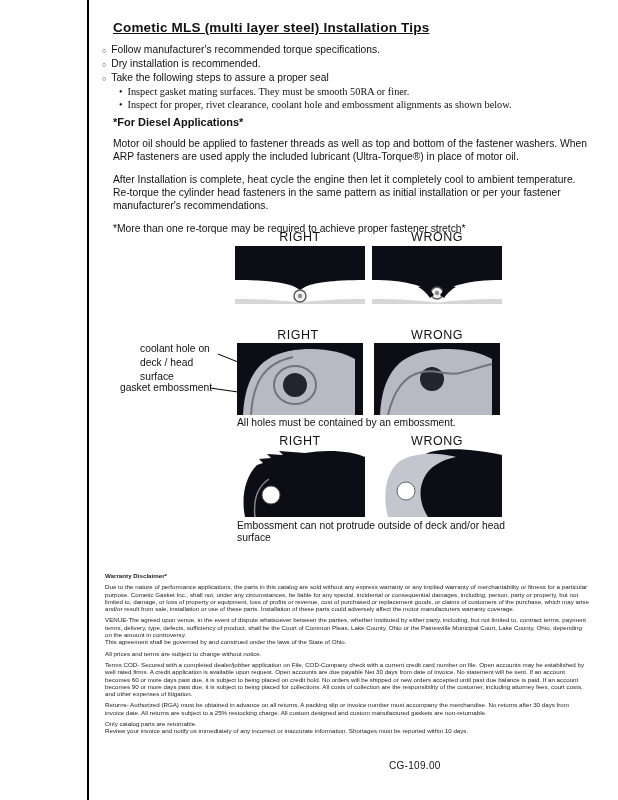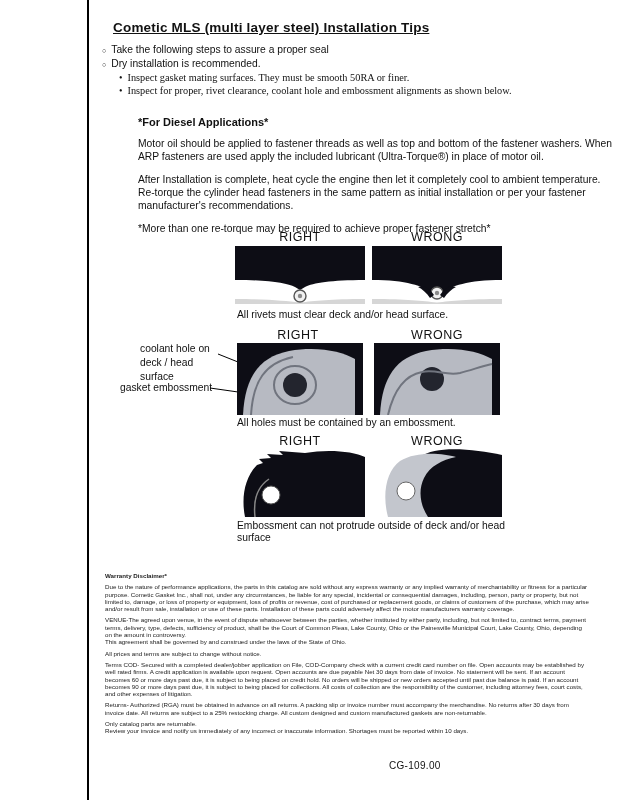--- a/index.html
+++ b/index.html
@@ -12,21 +12,21 @@
 
   .title { left:113px; top:20px; font-size:13.5px; font-weight:bold; text-decoration:underline; letter-spacing:.2px; }
 
   .intro { left:102px; top:43px; width:490px; font-size:10.3px; line-height:13px; }
   .bullet { display:flex; }
   .bullet::before { content:"\25CB"; font-size:7px; line-height:13px; margin-right:5px; margin-top:1px; }
   .subs { margin-left:17px;font-family:Liberation Serif, serif; }
   .sub-bullet { display:flex; }
   .sub-bullet::before { content:"\2022"; font-size:10px; line-height:13px; margin-right:5px; }
 
-  .diesel { left:113px; top:116px; width:480px; font-size:10.3px; line-height:13px;margin-left:25px; }
+  .diesel { left:113px; top:116px; width:480px; font-size:10.3px; line-height:13px; }
   .diesel-heading { font-weight:bold; font-size:11px; margin-bottom:8px; }
   .diesel p { margin-bottom:10px; }
 
   .col-label { width:130px; text-align:center; font-size:12.5px; letter-spacing:.5px; }
   .caption { font-size:10.3px; line-height:12px; }
 
   .diag-label { font-size:10.3px; line-height:14px; }
 
   .warranty { left:105px; top:572px; width:484px; font-size:6.2px; line-height:7.3px; color:#222; }
   .warranty-heading { font-weight:bold; margin-bottom:4px; }
@@ -38,22 +38,23 @@
 </head>
 <body>
 
 <div class="page">
 
   <div class="abs rule-left"></div>
 
   <div class="abs title">Cometic MLS (multi layer steel) Installation Tips</div>
 
   <div class="abs intro">
+    <div class="bullet">Follow manufacturer's recommended torque specifications.</div>
+    <div class="bullet">Dry installation is recommended.</div>
     <div class="bullet">Take the following steps to assure a proper seal</div>
-    <div class="bullet">Dry installation is recommended.</div>
     <div class="subs">
       <div class="sub-bullet">Inspect gasket mating surfaces.  They must be smooth 50RA or finer.</div>
       <div class="sub-bullet">Inspect for proper, rivet clearance, coolant hole and embossment alignments as shown below.</div>
     </div>
   </div>
 
   <div class="abs diesel">
     <div class="diesel-heading">*For Diesel Applications*</div>
     <p>Motor oil should be applied to fastener threads as well as top and bottom of the fastener washers. When ARP fasteners are used apply the included lubricant (Ultra-Torque®) in place of motor oil.</p>
     <p>After Installation is complete, heat cycle the engine then let it completely cool to ambient temperature. Re-torque the cylinder head fasteners in the same pattern as initial installation or per your fastener manufacturer's recommendations.</p>
@@ -74,21 +75,20 @@
   <svg class="abs" style="left:372px; top:246px;" width="130" height="58" viewBox="0 0 130 58">
     <rect width="130" height="58" fill="#0d0d15"></rect>
     <path d="M0,58 L0,34 C34,34 52,40 59,47 L65,53 L71,47 C78,40 96,34 130,34 L130,58 Z" fill="#ffffff"></path>
     <path d="M0,58 L130,58 L130,53 C95,53 80,55 65,56.5 C50,55 35,53 0,53 Z" fill="#d6d6d6"></path>
     <circle cx="65" cy="47" r="6" fill="#f1f1f1" stroke="#555" stroke-width="1.4"></circle>
     <circle cx="65" cy="47" r="2.2" fill="#8a8a8a"></circle>
     <path d="M52,40 C57,43 60,46 62,49 L58,52 C55,47 50,43 46,41 Z" fill="#0d0d15"></path>
     <path d="M78,40 C73,43 70,46 68,49 L72,52 C75,47 80,43 84,41 Z" fill="#0d0d15"></path>
   </svg>
 
-  <div class="abs caption" style="left:237px; top:309px;">All rivets must clear deck and/or head surface.</div>
 
   <div class="abs col-label" style="left:235px; top:328px; width:126px;">RIGHT</div>
   <div class="abs col-label" style="left:374px; top:328px; width:126px;">WRONG</div>
 
   <div class="abs diag-label" style="left:140px; top:342px; width:86px;">coolant hole on deck / head surface</div>
   <div class="abs diag-label" style="left:120px; top:381px; width:100px;">gasket embossment</div>
 
   <svg class="abs" style="left:200px; top:344px;" width="80" height="60">
     <line x1="18" y1="10" x2="68" y2="30" stroke="#000" stroke-width="1"></line>
     <line x1="10" y1="44" x2="66" y2="52" stroke="#000" stroke-width="1"></line>

